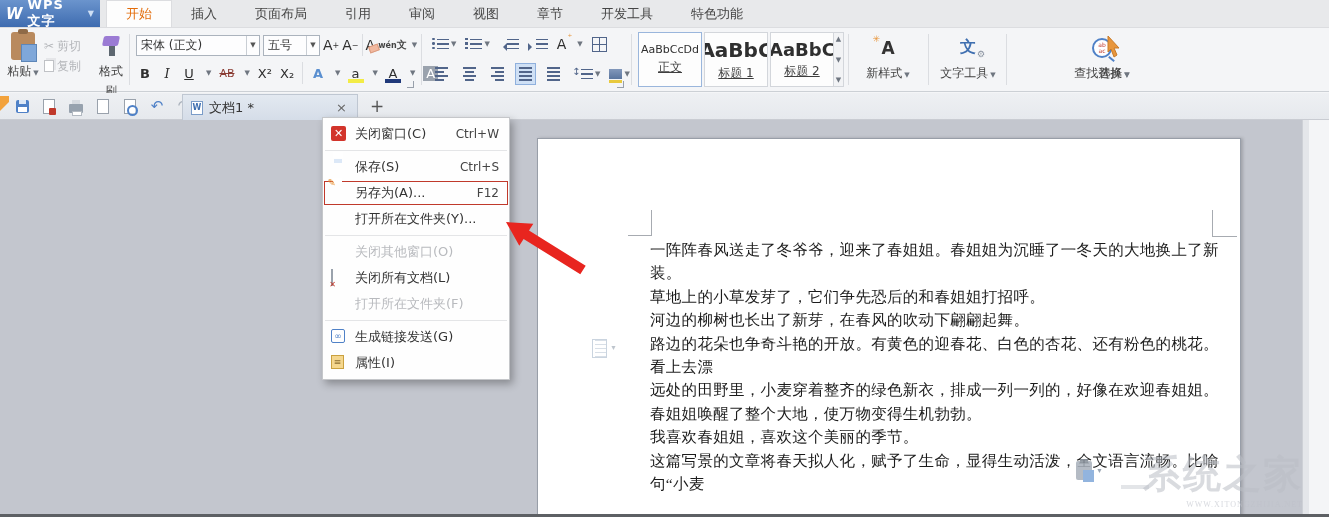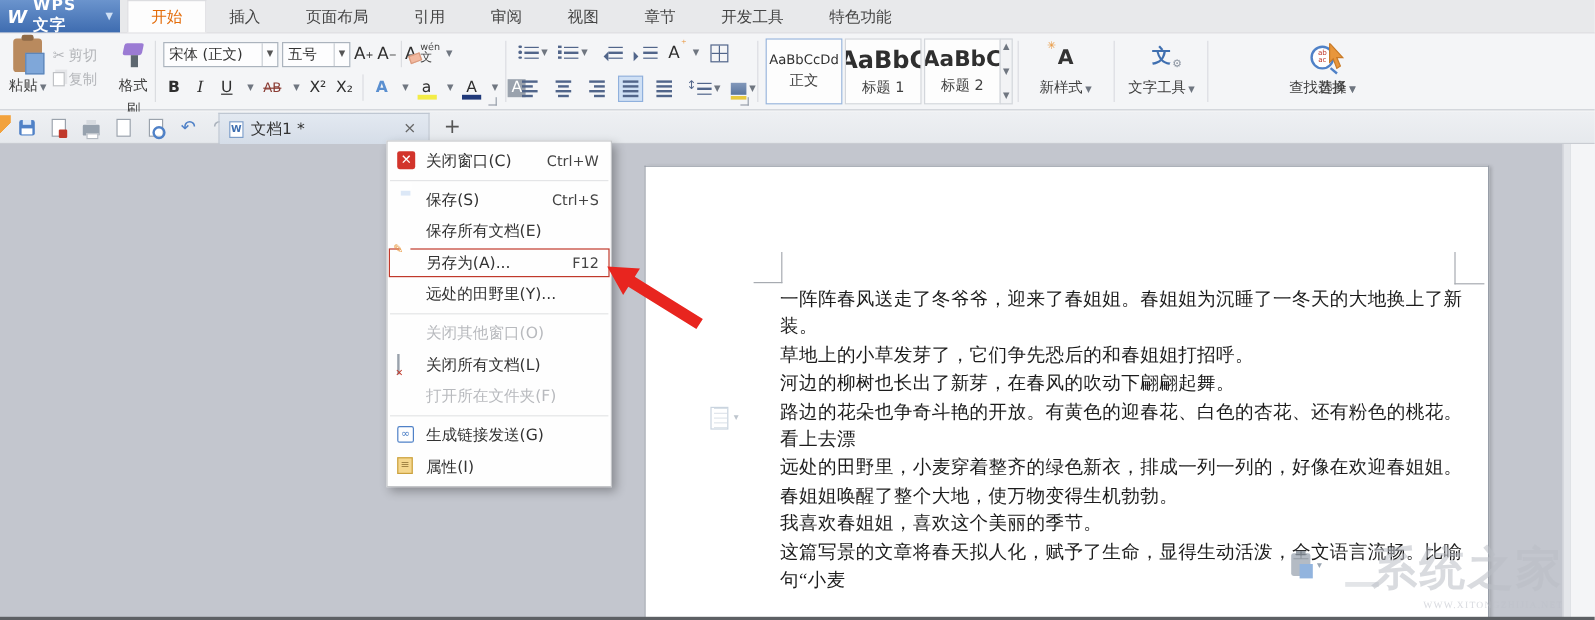--- a/index.html
+++ b/index.html
@@ -45,35 +45,35 @@
   .brushic { width:20px; height:24px; margin:2px auto 2px; position:relative; }
   .brushic::before { content:""; position:absolute; left:2px; top:2px; width:16px; height:10px; background:#9b7bd4; transform:skewX(-12deg); border-radius:2px; }
   .brushic::after { content:""; position:absolute; left:8px; top:12px; width:6px; height:10px; background:#5d6770; }
 
   
   .g-font { left:132px; width:286px; }
   .frow1 { position:absolute; left:4px; top:6px; display:flex; align-items:center; gap:3px; }
   .combo { height:21px; border:1px solid #abb3bd; background:#fdfdfe; display:flex; align-items:center; font-size:12px; color:#333; }
   .combo .cv { padding:0 4px; flex:1; white-space:nowrap; overflow:hidden; }
   .combo .cd { width:13px; align-self:stretch; border-left:1px solid #c9ced4; display:flex; align-items:center; justify-content:center; font-size:7px; color:#555; }
-  .c-family { width:96px; } .c-size { width:57px; }
+  .c-family { width:124px; } .c-size { width:57px; }
   .fa { font-size:14px; color:#2f2f2f; } .fa sup{ font-size:8px; }
   .frow2 { position:absolute; left:6px; top:34px; display:flex; align-items:center; gap:8px; font-size:13px; color:#2f2f2f; }
   .fb { min-width:14px; text-align:center; }
   .b-b{font-weight:bold;} .b-i{font-style:italic; font-family:"DejaVu Serif",serif;}
   .b-u{text-decoration:underline;} .b-st{ text-decoration:line-through; color:#8a3c34; font-size:11px;}
   .b-eff{ color:#5a8fd0; font-weight:bold; }
   .ubar { display:inline-block; position:relative; }
   .ubar::after{ content:""; position:absolute; left:-1px; right:-1px; bottom:-2px; height:4px; }
   .u-hl::after{ background:#f3ec46; } .u-fc::after{ background:#20397a; }
   .b-shade { background:#9aa2ad; color:#fff; padding:0 3px; }
   .vline { width:1px; height:22px; background:#dbdde1; }
   .clearfmt { position:relative; }
   .clearfmt::after{ content:""; position:absolute; right:-4px; bottom:1px; width:8px; height:5px; background:#f2b9a0; transform:rotate(-20deg); border:1px solid #d99a7e; }
-  .phon { display:flex; flex-direction:column; align-items:flex-start; line-height:1; font-size:8px; color:#444; }
+  .phon { display:flex; flex-direction:row; align-items:flex-end; line-height:1; font-size:8px; color:#444;font-weight:bold; }
   .phon .ph2 { font-size:10px; }
 
   
   .g-para { left:424px; width:204px; }
   .prow { position:absolute; display:flex; align-items:center; gap:9px; }
   .prow1 { left:8px; top:8px; } .prow2 { left:8px; top:36px; }
   .bars { display:inline-flex; flex-direction:column; gap:3px; }
   .bars i { display:block; width:12px; height:1.5px; background:#51658a; }
   .bars.dots { padding-left:5px; }
   .bars.dots i { position:relative; }
@@ -101,21 +101,21 @@
 
   
   .g-styles { left:636px; width:208px; }
   .stylecells { position:absolute; left:2px; top:4px; display:flex; height:55px; }
   .scell { width:64px; border:1px solid #d3d6db; background:#fdfdfd; margin-right:2px;
     display:flex; flex-direction:column; align-items:center; justify-content:center; overflow:hidden; }
   .scell.sel { border:1px solid #9ab6dc; }
   .ssample { font-size:11px; color:#2f2f2f; white-space:nowrap; }
   .scell:nth-child(2) .ssample { font-size:20px; font-weight:bold; }
   .scell:nth-child(3) .ssample { font-size:18px; font-weight:bold; }
-  .sname { font-size:12px; color:#3f3f3f; margin-top:3px; white-space:nowrap; }
+  .sname { font-size:12px; color:#3f3f3f; margin-top:3px; white-space:nowrap;text-decoration:underline; }
   .stylearrows { position:absolute; right:0; top:4px; width:11px; height:55px;
     display:flex; flex-direction:column; justify-content:space-between; align-items:center;
     font-size:7px; color:#6f7680; border:1px solid #d3d6db; background:#f2f3f5; padding:2px 0; }
 
   
   .bigbtn { position:absolute; top:4px; width:72px; height:56px; text-align:center; }
   .bigbtn .bic { height:26px; display:flex; align-items:flex-end; justify-content:center; margin-bottom:4px; }
   .ic-newstyle { font-size:17px; font-weight:bold; color:#333; position:relative; }
   .ic-newstyle::before { content:"✳"; position:absolute; left:-9px; top:-4px; font-size:9px; color:#e8963c; }
   .ic-wen { font-size:16px; color:#3f6fb0; font-weight:bold; position:relative; }
@@ -528,32 +528,28 @@
         </span>
       <span class="mlabel">关闭窗口(C)</span>
       <span class="mshort">Ctrl+W</span>
     </div>
     <div class="msep"></div>
     <div class="mitem">
       <span class="mico"><span class="ic-msave"></span></span>
       <span class="mlabel">保存(S)</span>
       <span class="mshort">Ctrl+S</span>
     </div>
-    <div class="mitem">
-      <span class="mico"></span>
-      <span class="mlabel">保存所有文档(E)</span>
-    </div>
     <div class="mitem redbox">
       <span class="mico"><span class="ic-saveas"></span></span>
       <span class="mlabel">另存为(A)...</span>
       <span class="mshort">F12</span>
     </div>
     <div class="mitem">
       <span class="mico"></span>
-      <span class="mlabel">远处的田野里(Y)...</span>
+      <span class="mlabel">打开所在文件夹(Y)...</span>
     </div>
     <div class="msep"></div>
     <div class="mitem disabled">
       <span class="mico"></span>
       <span class="mlabel">关闭其他窗口(O)</span>
     </div>
     <div class="mitem">
       <span class="mico"><span class="ic-closeall"></span></span>
       <span class="mlabel">关闭所有文档(L)</span>
     </div>

